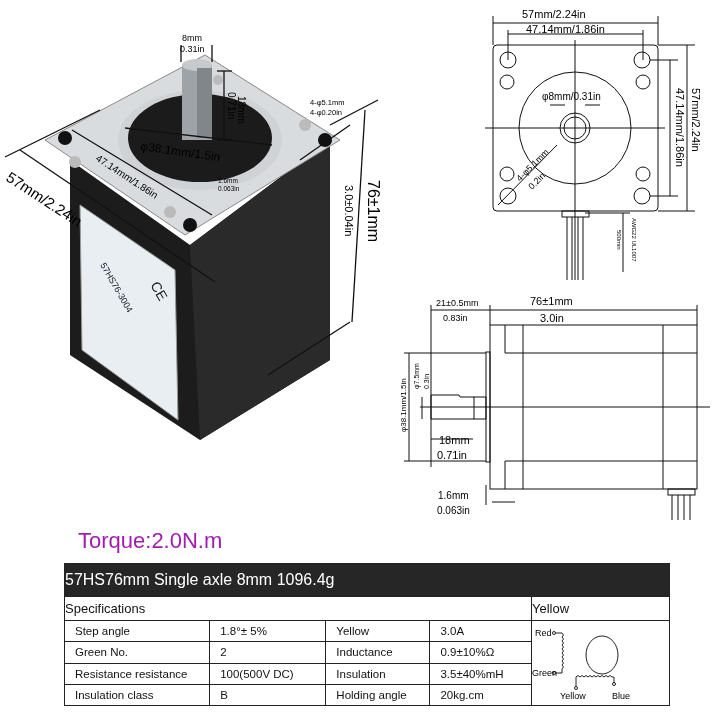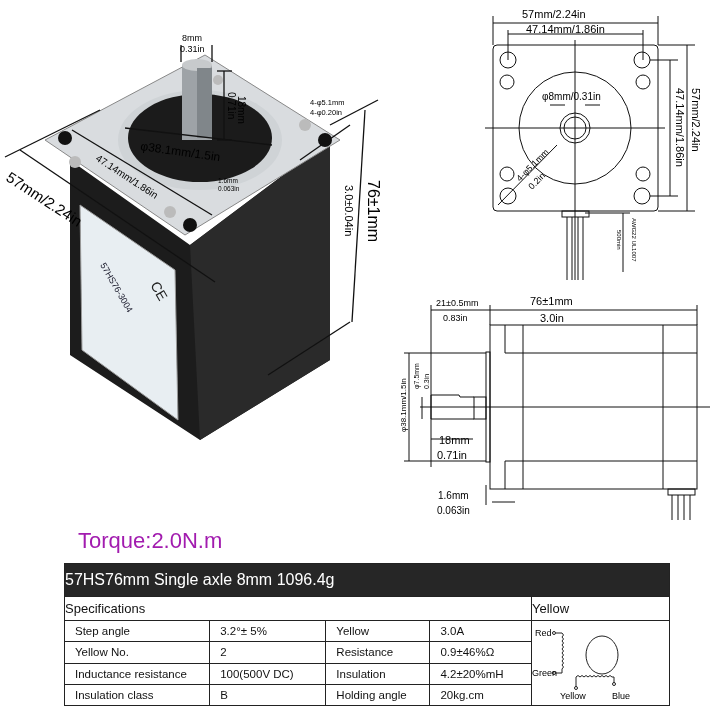--- a/index.html
+++ b/index.html
@@ -172,21 +172,21 @@
   <tbody>
       <tr>
         <td colspan="5" class="titlebar">57HS76mm Single axle 8mm 1096.4g</td>
       </tr>
   <tr class="subhead">
     <td colspan="4">Specifications</td>
     <td>Yellow</td>
   </tr>
   <tr>
     <td style="width:120px">Step angle</td>
-    <td style="width:96px">3.2°± 5%</td>
+    <td style="width:96px">1.8°± 5%</td>
     <td style="width:86px">Yellow</td>
     <td style="width:84px">3.0A</td>
     <td rowspan="4" style="width:113px;padding:0;position:relative">
       <svg width="113" height="84" viewBox="0 0 113 84" style="display:block">
         <g stroke="#222" stroke-width="1" fill="none">
           <ellipse cx="70" cy="34" rx="16" ry="19"></ellipse>
           <line x1="24" y1="12" x2="30" y2="12"></line>
           <path d="M30,12 q3,2 0,4 q3,2 0,4 q3,2 0,4 q3,2 0,4 q3,2 0,4 q3,2 0,4 q3,2 0,4 q3,2 0,4 q3,2 0,4 L30,52"></path>
           <line x1="24" y1="52" x2="30" y2="52"></line>
           <path d="M44,60 L44,56 q2,-3 4,0 q2,-3 4,0 q2,-3 4,0 q2,-3 4,0 q2,-3 4,0 q2,-3 4,0 q2,-3 4,0 q2,-3 4,0 q2,-3 4,0 L82,56 L82,62"></path>
@@ -197,30 +197,30 @@
               <circle cx="82" cy="63" r="1.5"></circle>
         </g>
         <text x="3" y="15" font-size="9">Red</text>
         <text x="0" y="55" font-size="9">Green</text>
         <text x="28" y="78" font-size="9">Yellow</text>
         <text x="80" y="78" font-size="9">Blue</text>
       </svg>
     </td>
   </tr>
   <tr>
-    <td>Yellow No.</td>
+    <td>Green No.</td>
     <td>2</td>
-    <td>Resistance</td>
-    <td>0.9±46%Ω</td>
-  </tr>
-  <tr>
-    <td>Inductance resistance</td>
+    <td>Inductance</td>
+    <td>0.9±10%Ω</td>
+  </tr>
+  <tr>
+    <td>Resistance resistance</td>
     <td>100(500V  DC)</td>
     <td>Insulation</td>
-    <td>4.2±20%mH</td>
+    <td>3.5±40%mH</td>
   </tr>
   <tr>
     <td>Insulation class</td>
     <td>B</td>
     <td>Holding angle</td>
     <td>20kg.cm</td>
   </tr>
 </tbody>
   </table>
 

